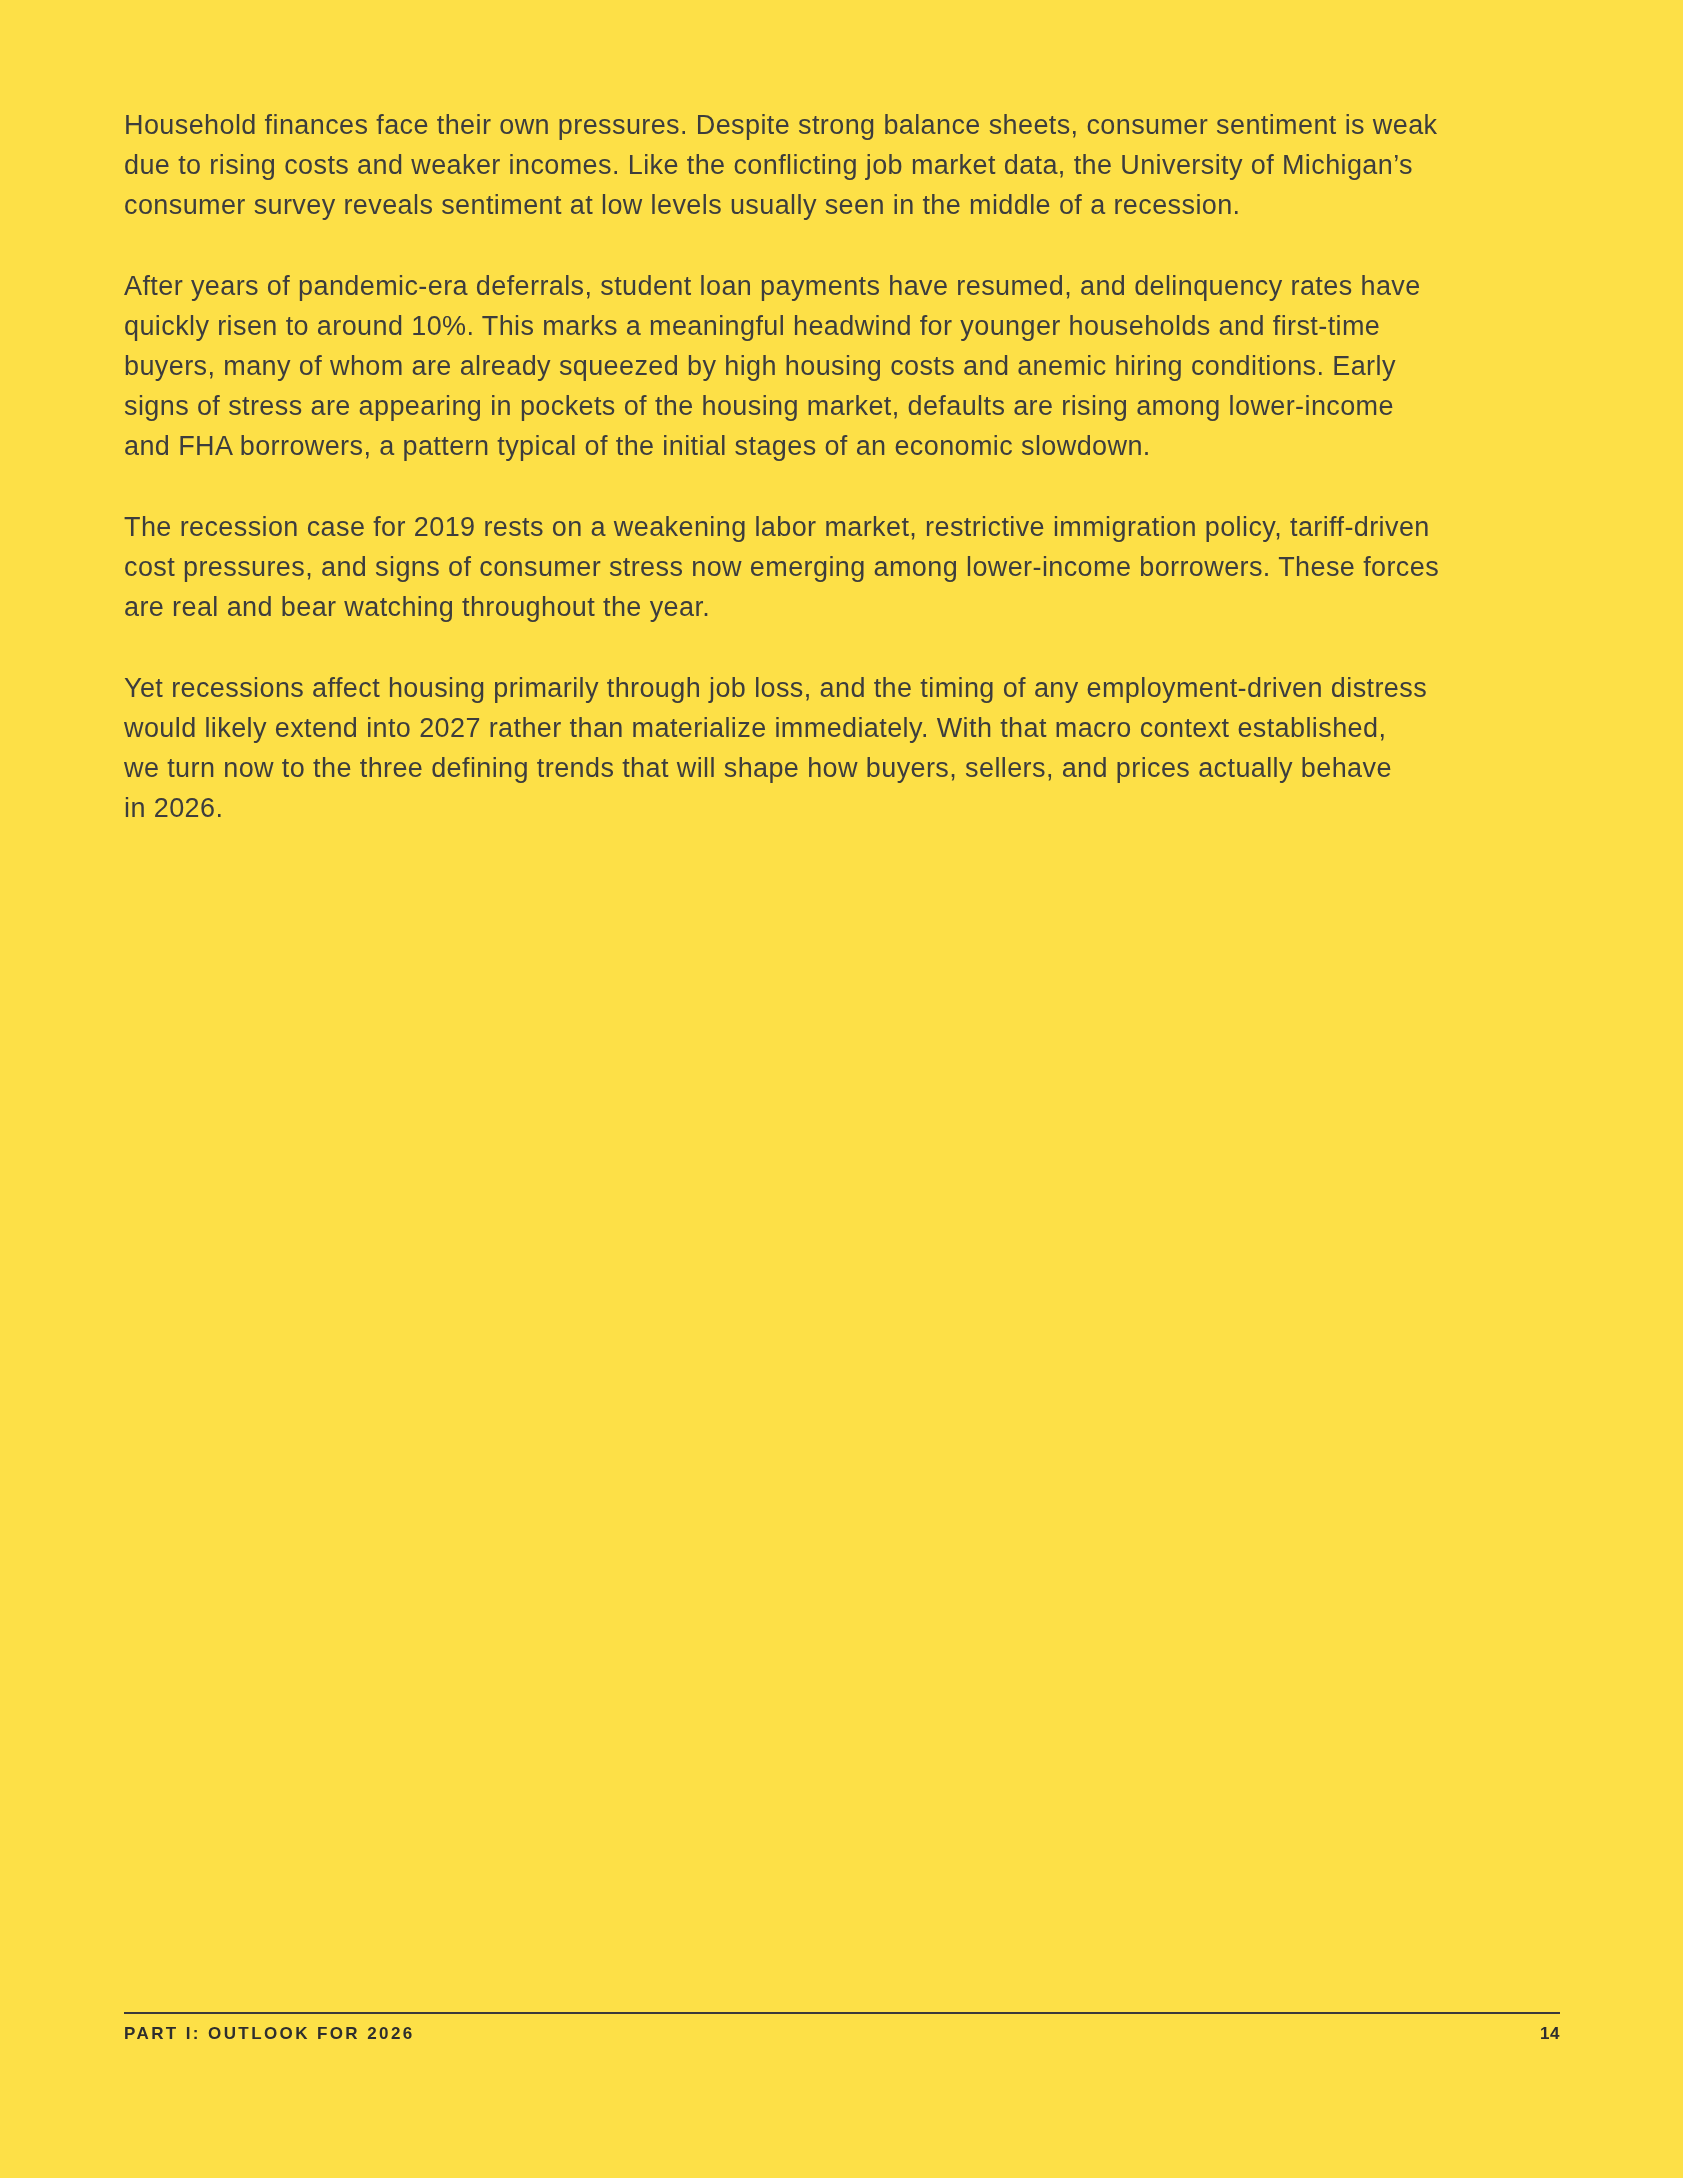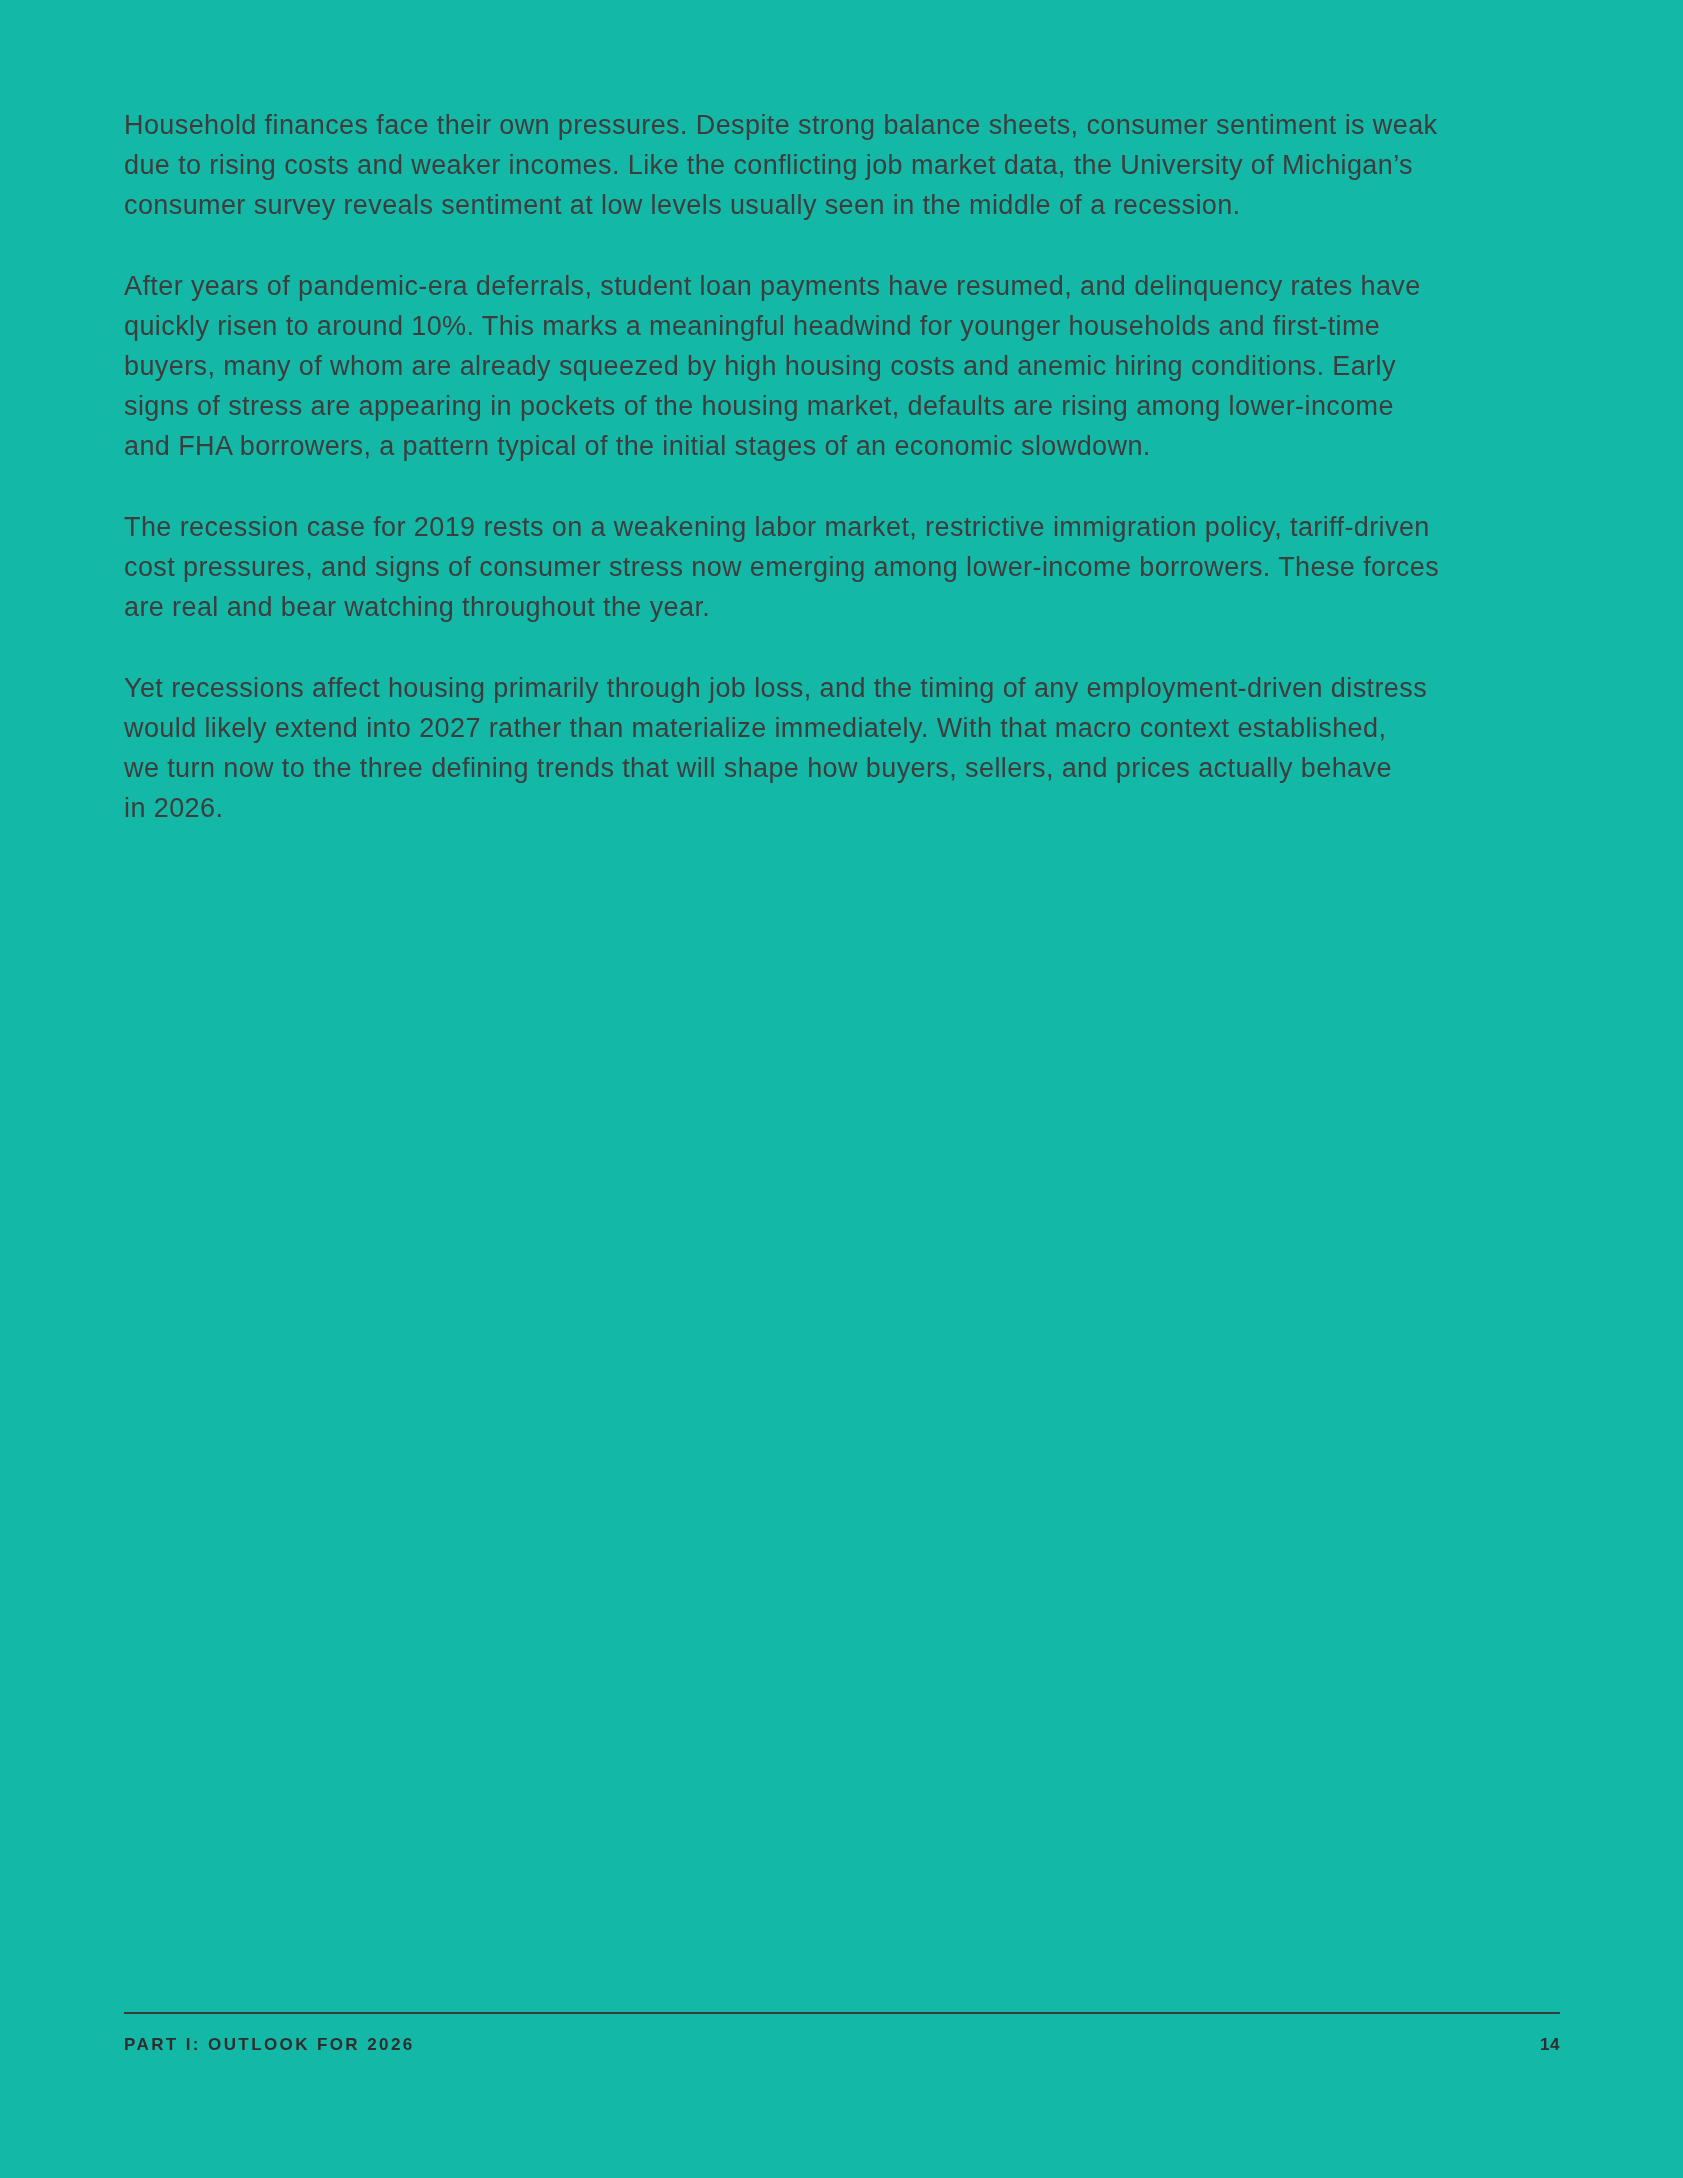--- a/index.html
+++ b/index.html
@@ -4,21 +4,21 @@
 <style>
   html, body {
     margin: 0;
     padding: 0;
     background: #ffffff;
   }
   .page {
     position: relative;
     width: 1683px;
     height: 2178px;
-    background: #14b8a6;
+    background: #fde047;
     font-family: "Liberation Sans", sans-serif;
     overflow: hidden;
   }
   .content {
     position: absolute;
     top: 105px;
     left: 124px;
     width: 1445px;
   }
   .content p {
@@ -32,21 +32,21 @@
   }
   .footer {
     position: absolute;
     left: 124px;
     top: 2012px;
     width: 1436px;
     border-top: 2px solid #3a3a3a;
     display: flex;
     justify-content: space-between;
     align-items: baseline;
-    padding-top: 21px;
+    padding-top: 10px;
   }
   .footer-label {
     font-size: 17px;
     font-weight: 700;
     letter-spacing: 2.4px;
     color: #2e2e2e;
   }
   .footer-page {
     font-size: 17px;
     font-weight: 700;

